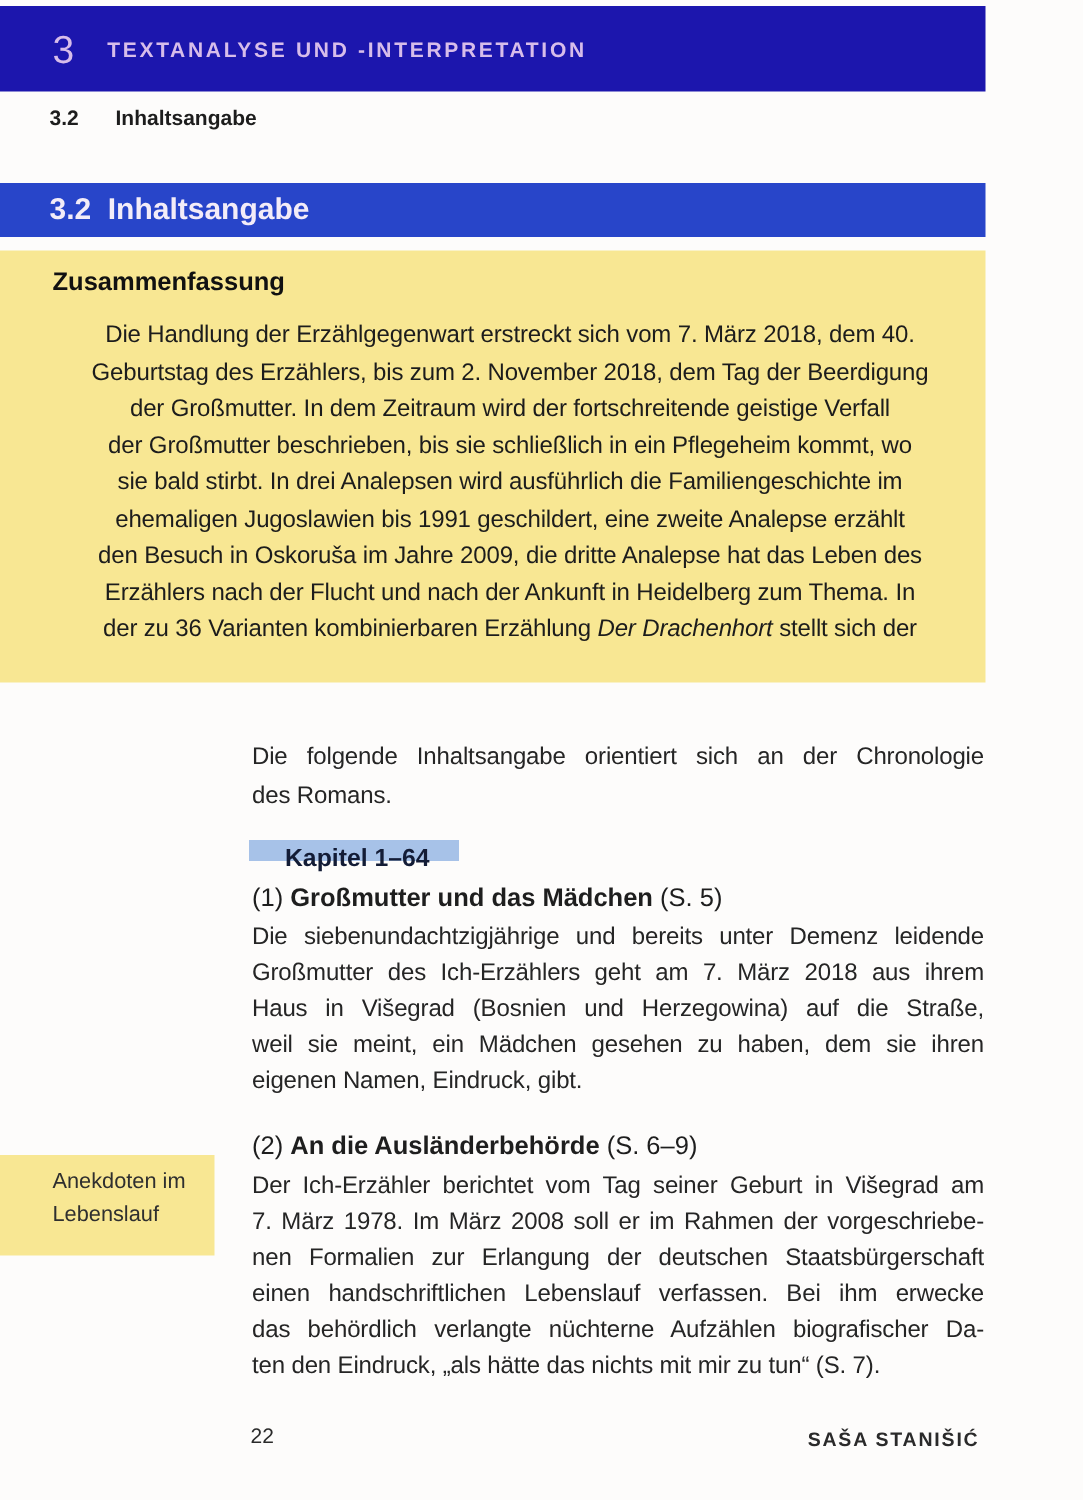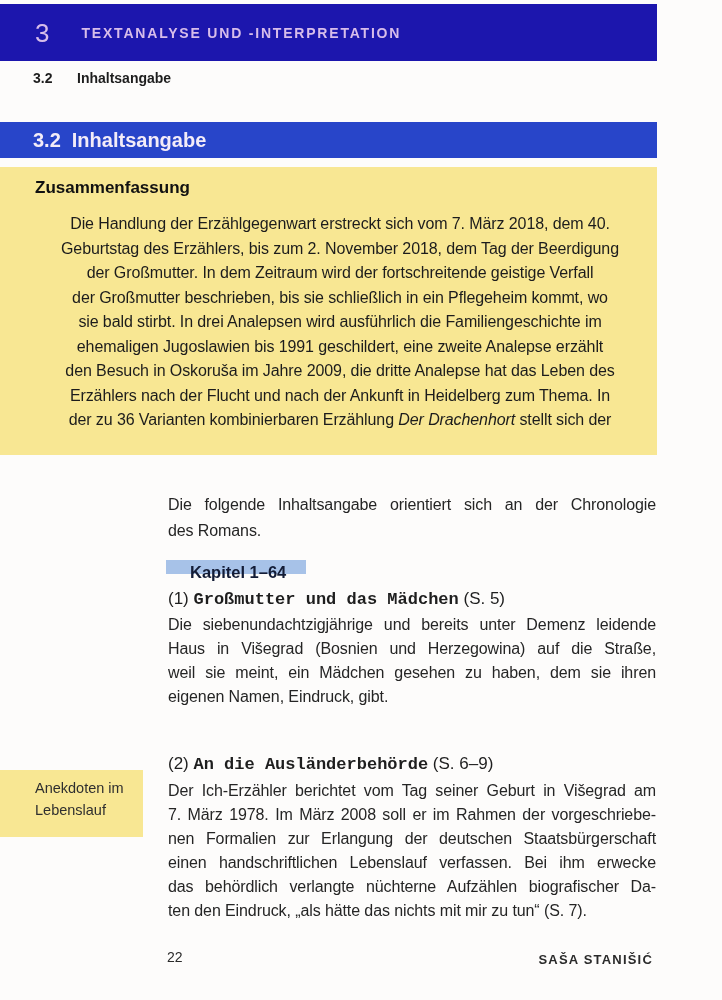--- a/index.html
+++ b/index.html
@@ -11,21 +11,21 @@
   }
   
   .chapter-bar{
     position:absolute;top:4px;left:0;width:657px;height:57px;
     background:#1c16ad;display:flex;align-items:center;
   }
   .chapter-num{
     margin-left:35px;font-size:26px;font-weight:400;color:#d7bdea;line-height:1;
   }
   .chapter-title{
-    margin-left:32px;font-size:14px;font-weight:bold;letter-spacing:1.8px;
+    margin-left:22px;font-size:14px;font-weight:bold;letter-spacing:1.8px;
     color:#d7bdea;
   }
   
   .breadcrumb{position:absolute;top:70px;left:33px;display:flex;font-size:14px;font-weight:bold;color:#1d1d1d;}
   .breadcrumb .bc-num{width:44px;}
   
   .section-bar{
     position:absolute;top:122px;left:0;width:657px;height:36px;
     background:#2845c9;display:flex;align-items:center;
     padding-left:33px;box-sizing:border-box;
@@ -54,21 +54,21 @@
   .kapitel-label{
     position:absolute;top:560px;left:166px;height:14px;line-height:25px;
     background:#a7c2e8;color:#131c36;font-size:16.5px;font-weight:bold;
     padding:0 20px 0 24px;
   }
   
   .entry-title{
     position:absolute;left:168px;width:488px;margin:0;
     font-size:17px;font-weight:normal;color:#1e1e1e;line-height:20px;
   }
-  .entry-title b{font-weight:bold;font-family:Liberation Mono, monospace;}
+  .entry-title b{font-weight:bold;}
   .t1{top:589px;}
   .t2{top:754px;}
   .p1{position:absolute;top:613px;left:168px;width:488px;}
   .p2{position:absolute;top:779px;left:168px;width:488px;}
   
   .margin-note{
     position:absolute;top:770px;left:0;width:143px;height:67px;
     background:#f8e793;box-sizing:border-box;padding:7px 0 0 35px;
     color:#2f2f2f;
   }
@@ -118,20 +118,21 @@
   <div class="intro">
       <div class="line">Die folgende Inhaltsangabe orientiert sich an der Chronologie</div>
       <div class="line">des Romans.</div>
     </div>
 
   <div class="kapitel-label">Kapitel 1–64</div>
 
   <h3 class="entry-title t1">(1) <b>Großmutter und das Mädchen</b> (S. 5)</h3>
   <div class="para p1">
       <div class="line">Die siebenundachtzigjährige und bereits unter Demenz leidende</div>
+      <div class="line">Großmutter des Ich-Erzählers geht am 7. März 2018 aus ihrem</div>
       <div class="line">Haus in Višegrad (Bosnien und Herzegowina) auf die Straße,</div>
       <div class="line">weil sie meint, ein Mädchen gesehen zu haben, dem sie ihren</div>
       <div class="line">eigenen Namen, Eindruck, gibt.</div>
     </div>
 
   <h3 class="entry-title t2">(2) <b>An die Ausländerbehörde</b> (S. 6–9)</h3>
   <div class="para p2">
       <div class="line">Der Ich-Erzähler berichtet vom Tag seiner Geburt in Višegrad am</div>
       <div class="line">7. März 1978. Im März 2008 soll er im Rahmen der vorgeschriebe-</div>
       <div class="line">nen Formalien zur Erlangung der deutschen Staatsbürgerschaft</div>

